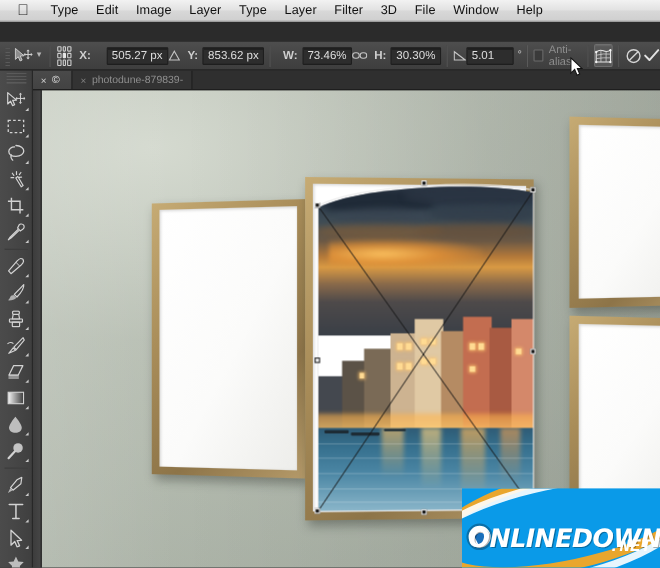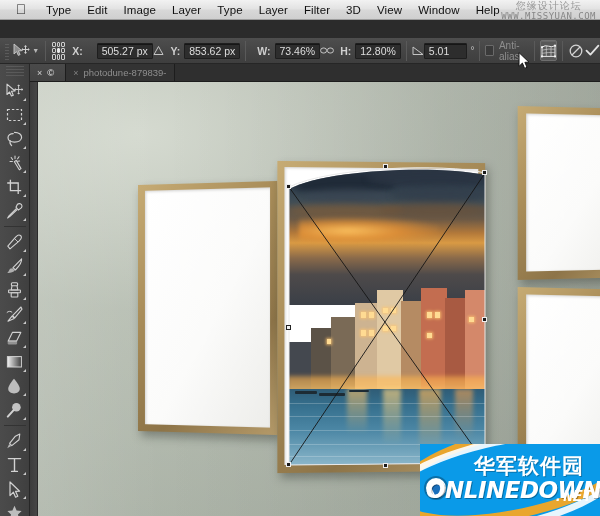--- a/index.html
+++ b/index.html
@@ -465,21 +465,21 @@
   <div class="menubar">
     <div class="apple-logo"></div>
     <div class="menu-item">Type</div>
     <div class="menu-item">Edit</div>
     <div class="menu-item">Image</div>
     <div class="menu-item">Layer</div>
     <div class="menu-item">Type</div>
     <div class="menu-item">Layer</div>
     <div class="menu-item">Filter</div>
     <div class="menu-item">3D</div>
-    <div class="menu-item">View</div>
+    <div class="menu-item">File</div>
     <div class="menu-item">Window</div>
     <div class="menu-item">Help</div>
   </div>
 
 
   <div class="optionsbar">
     <div class="ob-gripper"></div>
 
     <div class="ob-toolicon">
       <svg width="17" height="15" viewBox="0 0 17 15">
@@ -523,21 +523,21 @@
     <div class="ob-field w-wh">73.46%</div>
 
     <div class="ob-icon-sm">
       <svg width="14" height="9" viewBox="0 0 14 9">
         <rect x="0.6" y="2" width="6" height="5" rx="2.5" fill="none" stroke="#c4c4c4" stroke-width="1"></rect>
         <rect x="7.4" y="2" width="6" height="5" rx="2.5" fill="none" stroke="#c4c4c4" stroke-width="1"></rect>
       </svg>
     </div>
 
     <div class="ob-label">H:</div>
-    <div class="ob-field w-wh">12.80%</div>
+    <div class="ob-field w-wh">30.30%</div>
 
     <div class="ob-sep"></div>
 
     <div class="ob-icon-sm">
       <svg width="12" height="11" viewBox="0 0 12 11">
           <path d="M1 9.5 L11 9.5 L1 2 Z" fill="none" stroke="#c4c4c4" stroke-width="1"></path>
         </svg>
     </div>
     <div class="ob-field w-ang">5.01</div>
     <div class="ob-deg">°</div>
@@ -837,27 +837,22 @@
       <span class="handle" style="left:98px;  top:-1px;"></span>
       <span class="handle" style="left:197px; top:5px;"></span>
       <span class="handle light" style="left:1px;   top:160px;"></span>
       <span class="handle" style="left:197px; top:152px;"></span>
       <span class="handle" style="left:1px;   top:297px;"></span>
       <span class="handle" style="left:98px;  top:298px;"></span>
       <span class="handle" style="left:197px; top:295px;"></span>
     </div>
   </div>
 
-  <div class="wm-top">
-    <div class="cn">您缘设计论坛</div>
-    <div class="url">WWW.MISSYUAN.COM</div>
-  </div>
 
   <div class="wm-logo">
     <div class="swoosh-o"></div>
     <div class="swoosh-w"></div>
     <div class="globe"></div>
-    <div class="cn-big">华军软件园</div>
     <div class="odown">ONLINEDOWN</div>
     <div class="net">.NET</div>
   </div>
 
 </div>
 
 </body></html>

